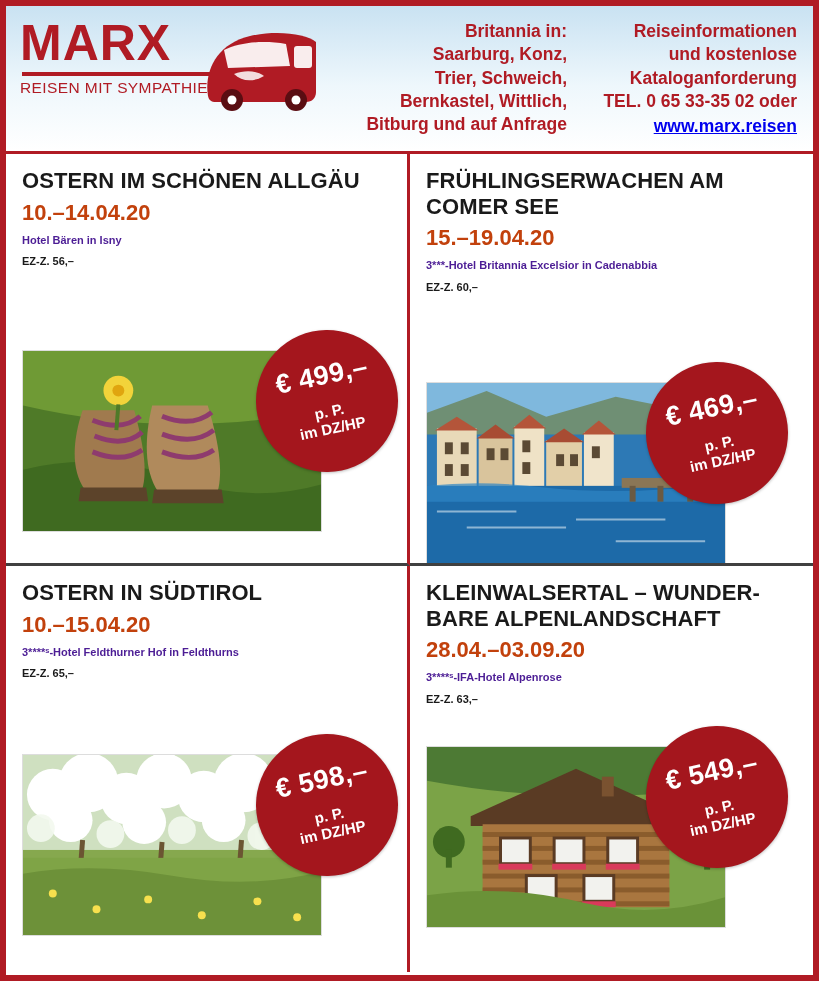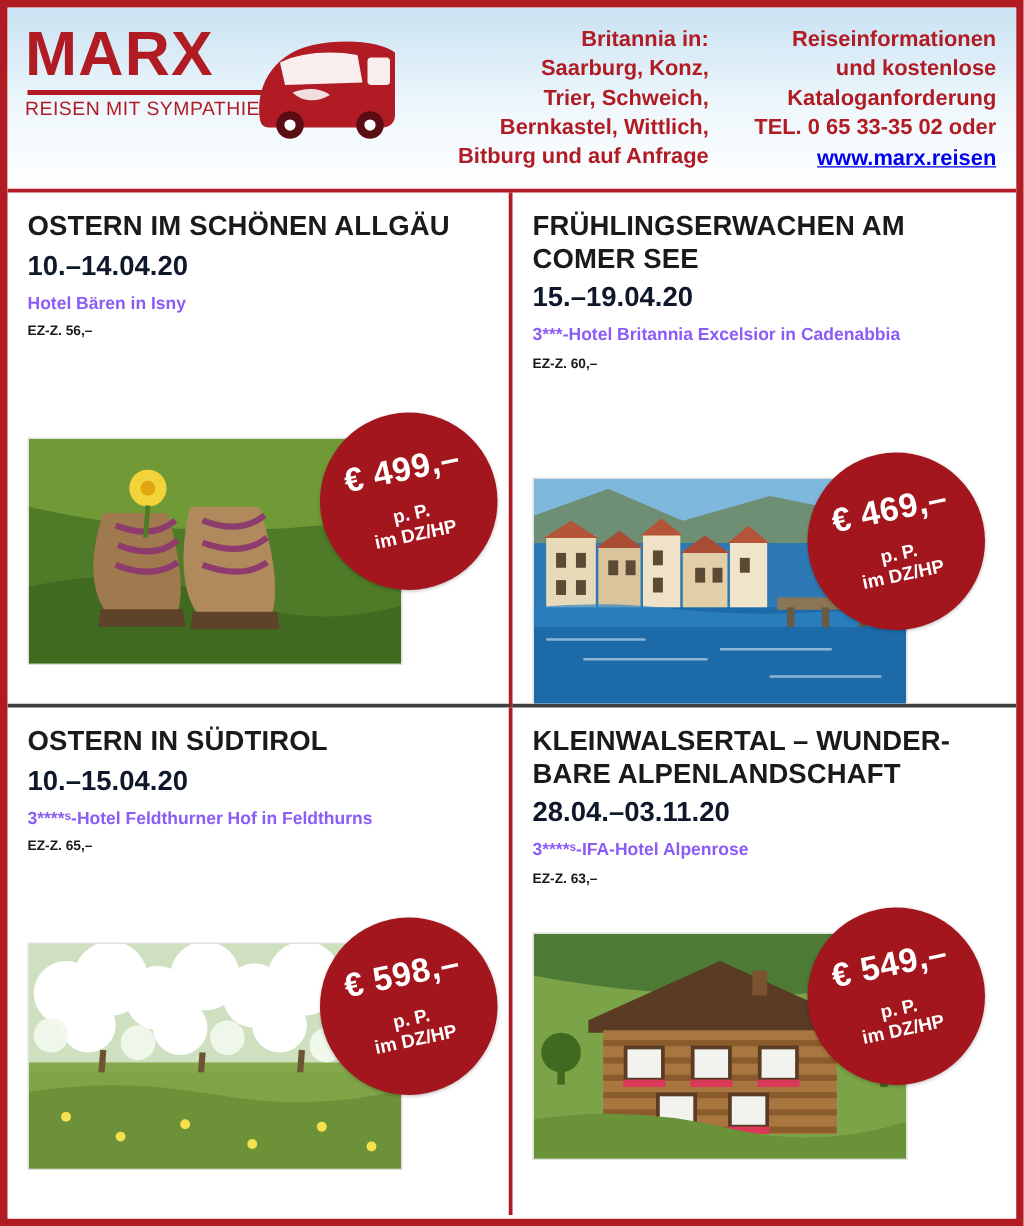--- a/index.html
+++ b/index.html
@@ -90,28 +90,28 @@
   .offer-title {
     font-size: 22px;
     font-weight: bold;
     color: #1a1a1a;
     line-height: 1.16;
     letter-spacing: 0.1px;
   }
   .offer-date {
     font-size: 22px;
     font-weight: bold;
-    color: #0f172a;
+    color: #c2410c;
     margin-top: 7px;
     line-height: 1.1;
   }
   .offer-hotel {
-    font-size: 14px;
-    font-weight: bold;
-    color: #8b5cf6;
+    font-size: 11px;
+    font-weight: bold;
+    color: #4c1d95;
     margin-top: 9px;
     line-height: 1.25;
   }
   .offer-price-line {
     font-size: 11px;
     font-weight: bold;
     color: #1a1a1a;
     margin-top: 8px;
   }
   
@@ -356,21 +356,21 @@
 
       <div class="badge b3">
         <div class="amount">€ 598,–</div>
         <div class="pp">p. P.</div>
         <div class="room">im DZ/HP</div>
       </div>
     </div>
 
     <div class="cell">
       <div class="offer-title">KLEINWALSERTAL – WUNDER-BARE ALPENLANDSCHAFT</div>
-      <div class="offer-date">28.04.–03.11.20</div>
+      <div class="offer-date">28.04.–03.09.20</div>
       <div class="offer-hotel">
         <span>3****ˢ</span><span>-IFA-Hotel Alpenrose</span>
       </div>
       <div class="offer-price-line">EZ-Z. 63,–</div>
 
       <div class="photo p4">
         <svg viewBox="0 0 300 182" preserveAspectRatio="none">
           <rect width="300" height="182" fill="#7ba347"></rect>
           <path d="M0 0 L300 0 L300 40 Q150 62 0 34 Z" fill="#4d7a34"></path>
           <g>

